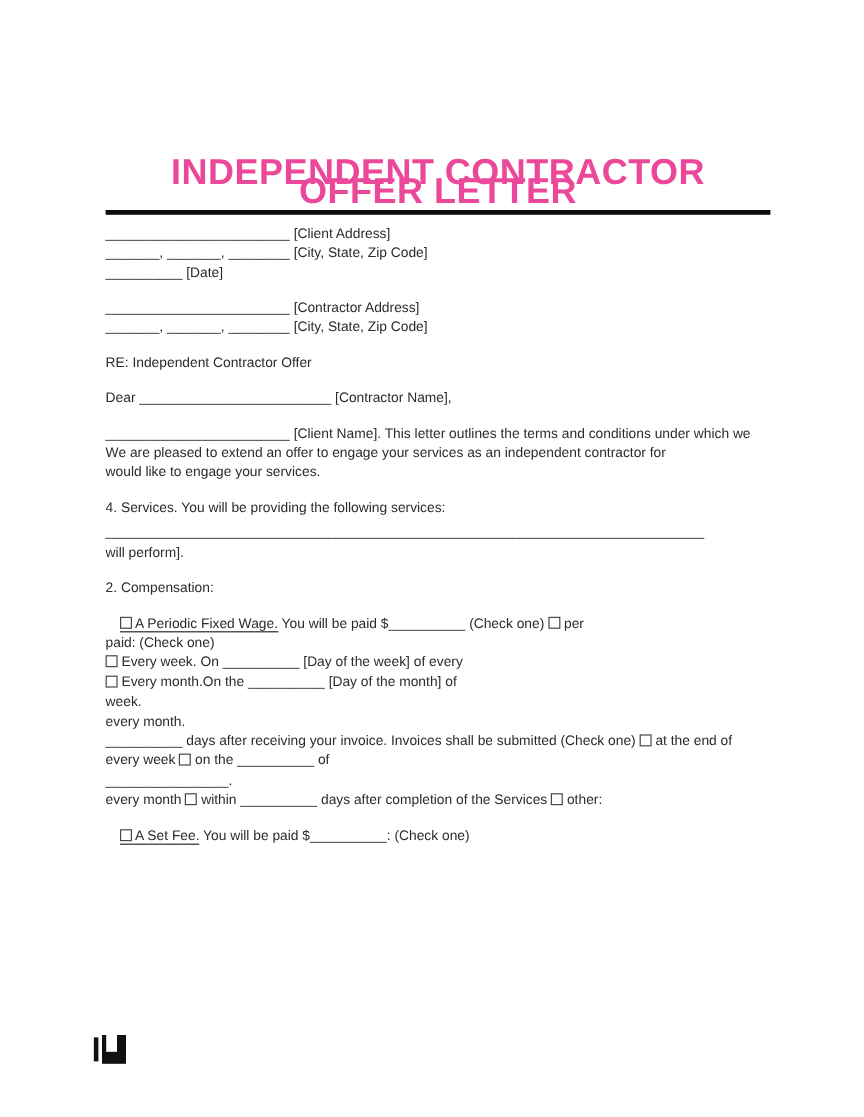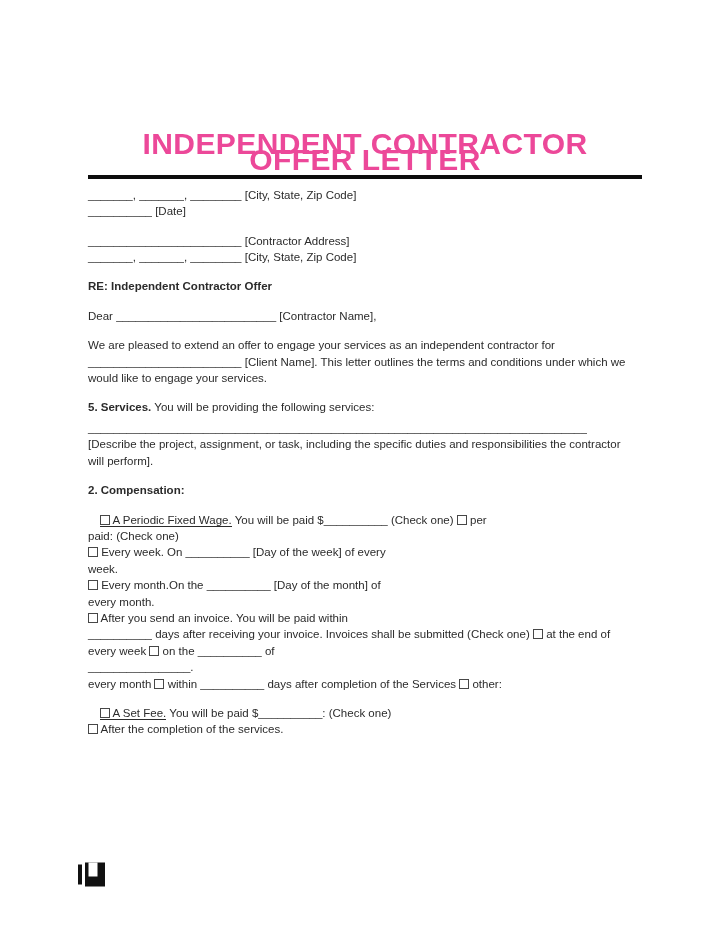--- a/index.html
+++ b/index.html
@@ -20,91 +20,89 @@
     font-weight:bold;
     letter-spacing:.4px;
     text-align:center;
     color:#ec4899;
     margin:0 0 8px 0;
     padding-bottom:6px;
     border-bottom:4px solid #0d0d0d;
   }
   .block{margin:0 0 13px 0;}
   .line{white-space:nowrap;}
-  .b{font-weight:bold;}
+  .b{font-weight:normal;}
   .ul{border-bottom:1px solid #2b2b2b;margin-left:12px;}
   .cb{
     display:inline-block;
     width:8px;height:8px;
     border:1px solid #474747;
     background:#fff;
     vertical-align:-1px;
   }
   .rule-line{margin-top:4px;}
   .logo{position:absolute;left:78px;top:862px;width:27px;height:25px;}
 </style>
 </head>
 <body>
 
 <div class="page">
 
   <h1 class="title">INDEPENDENT CONTRACTOR OFFER LETTER</h1>
 
   <div class="block">
+    <div class="line"><span>________________________</span> <span>[Client Address]</span></div>
     <div class="line"><span>_______, _______, ________</span> <span>[City, State, Zip Code]</span></div>
     <div class="line"><span>__________</span> <span>[Date]</span></div>
   </div>
 
   <div class="block">
     <div class="line"><span>________________________</span> <span>[Contractor Address]</span></div>
     <div class="line"><span>_______, _______, ________</span> <span>[City, State, Zip Code]</span></div>
   </div>
 
   <div class="block">
     <div class="line b">RE: Independent Contractor Offer</div>
   </div>
 
   <div class="block">
     <div class="line"><span>Dear</span> <span>_________________________</span> <span>[Contractor Name],</span></div>
   </div>
 
   <div class="block">
+    <div class="line"><span>________________________</span> <span>[Client Name]. This letter outlines the terms and conditions under which we</span></div>
     <div class="line">We are pleased to extend an offer to engage your services as an independent contractor for</div>
-    <div class="line"><span>________________________</span> <span>[Client Name]. This letter outlines the terms and conditions under which we</span></div>
     <div class="line">would like to engage your services.</div>
   </div>
 
   <div class="block">
-    <div class="line"><span class="b">5. Services.</span> <span>You will be providing the following services:</span></div>
+    <div class="line"><span class="b">4. Services.</span> <span>You will be providing the following services:</span></div>
     <div class="line rule-line">______________________________________________________________________________</div>
-    <div class="line">[Describe the project, assignment, or task, including the specific duties and responsibilities the contractor</div>
     <div class="line">will perform].</div>
   </div>
 
   <div class="block">
     <div class="line b">2. Compensation:</div>
   </div>
 
   <div class="block">
     <div class="line"><span class="ul"><span class="cb"></span> <span>A Periodic Fixed Wage.</span></span> <span>You will be paid $</span><span>__________</span> <span>(Check one)</span> <span class="cb"></span> <span>per</span></div>
     <div class="line">paid: (Check one)</div>
     <div class="line"><span class="cb"></span> <span>Every week. On</span> <span>__________</span> <span>[Day of the week] of every</span></div>
+    <div class="line"><span class="cb"></span> <span>Every month.On the</span> <span>__________</span> <span>[Day of the month] of</span></div>
     <div class="line">week.</div>
-    <div class="line"><span class="cb"></span> <span>Every month.On the</span> <span>__________</span> <span>[Day of the month] of</span></div>
     <div class="line">every month.</div>
-    <div class="line"><span class="cb"></span> <span>After you send an invoice. You will be paid within</span></div>
     <div class="line"><span>__________</span> <span>days after receiving your invoice. Invoices shall be submitted (Check one)</span> <span class="cb"></span> <span>at the end of</span></div>
     <div class="line"><span>every week</span> <span class="cb"></span> <span>on the</span> <span>__________</span> <span>of</span></div>
     <div class="line">________________.</div>
     <div class="line"><span>every month</span> <span class="cb"></span> <span>within</span> <span>__________</span> <span>days after completion of the Services</span> <span class="cb"></span> <span>other:</span></div>
   </div>
 
   <div class="block">
     <div class="line"><span class="ul"><span class="cb"></span> <span>A Set Fee.</span></span> <span>You will be paid $</span><span>__________</span><span>: (Check one)</span></div>
-    <div class="line"><span class="cb"></span> <span>After the completion of the services.</span></div>
   </div>
 
   <div class="logo">
     <svg width="27" height="25" viewBox="0 0 27 25" xmlns="http://www.w3.org/2000/svg">
       <rect x="0" y="2.5" width="4" height="20" fill="#111111"></rect>
       <rect x="7" y="0.5" width="20" height="24" fill="#111111"></rect>
       <rect x="10.5" y="0.5" width="9" height="14" fill="#ffffff"></rect>
     </svg>
   </div>
 

